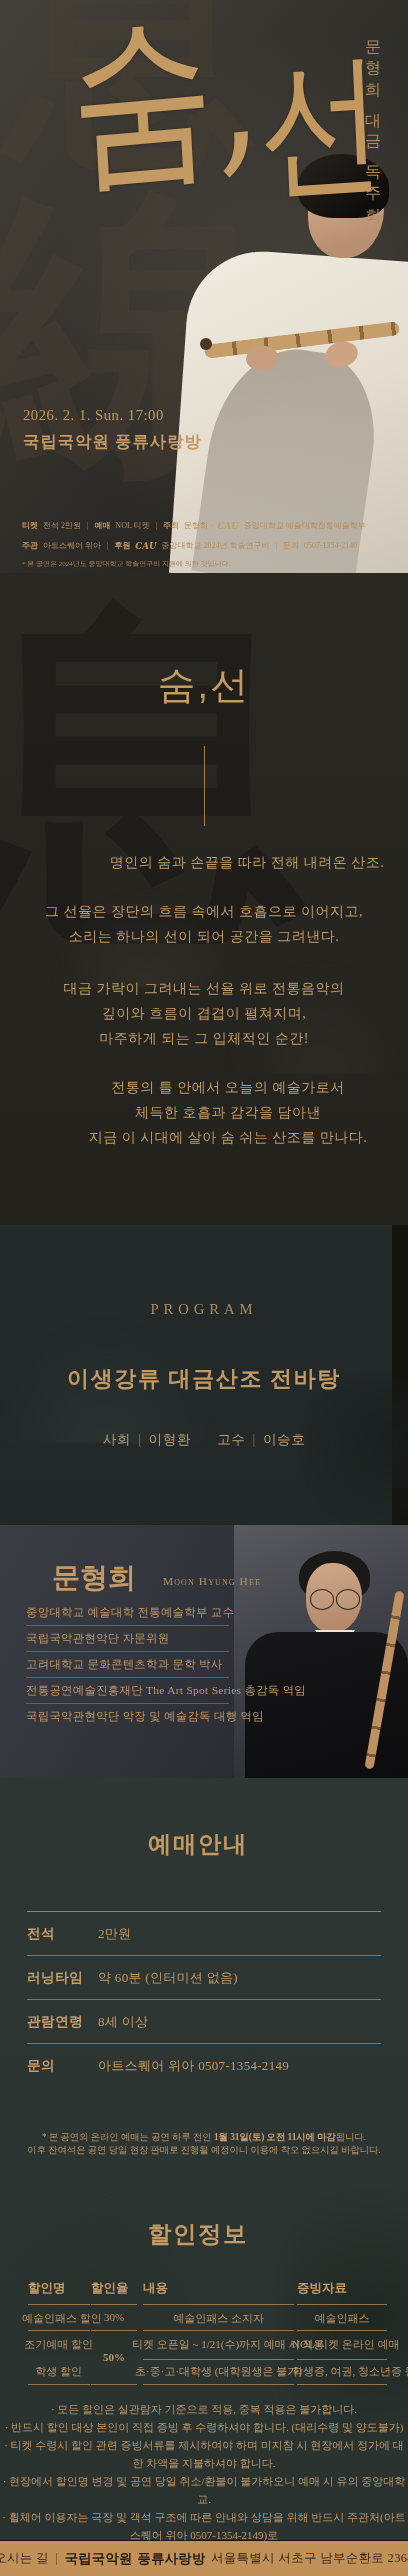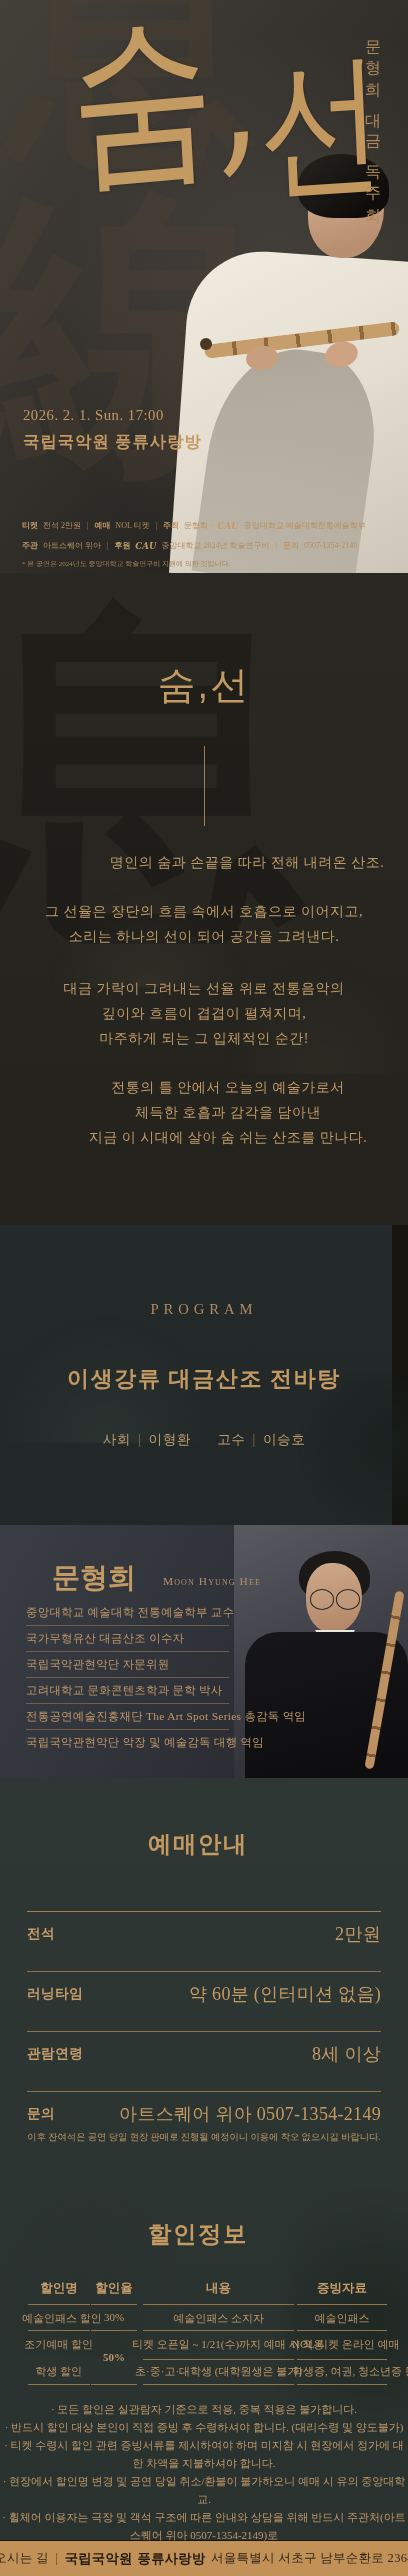--- a/index.html
+++ b/index.html
@@ -90,27 +90,27 @@
   .cred:last-child{border-bottom:none;}
   
   #info{top:1778px;left:0;width:408px;height:762px;background:linear-gradient(#2f3734 0%,#2c3431 60%,#2a322f 100%);}
   #info-m1{top:349px;left:-33px;width:251px;height:229px;background:radial-gradient(55% 100% at 50% 100%,rgba(40,48,44,.8),rgba(0,0,0,0) 72%);filter:blur(1.6px);}
   #pine2{top:414px;left:283px;width:163px;height:283px;border-radius:40%;filter:blur(4.4px);
       background:radial-gradient(circle at 55% 45%,rgba(30,38,34,.9),rgba(0,0,0,0) 70%);}
   .h2{left:0;width:396px;text-align:center;font-size:23.4px;font-weight:700;letter-spacing:1.6px;color:#c49a63;font-family:"DejaVu Serif",serif;}
   #booking-heading{top:50px;}
   #btable{top:133px;left:27px;width:354px;border-top:1.1px solid rgba(176,135,84,.9);}
   .brow{position:relative;height:43px;display:flex;align-items:center;}
-  .brow + .brow{border-top:0.5px solid rgba(176,135,84,.75);margin-top:16px;}
+  .brow + .brow{border-top:0.5px solid rgba(176,135,84,.75);}
   .blabel{font-size:13.6px;font-weight:700;color:#c59c6a;letter-spacing:0.5px;}
-  .bvalue{position:absolute;left:71px;right:0;text-align:right;font-size:18px;color:#c49a63;letter-spacing:0.3px;}
+  .bvalue{position:absolute;left:71px;right:0;text-align:left;font-size:13px;color:#c49a63;letter-spacing:0.3px;}
   #booking-note{top:353px;left:0;width:408px;text-align:center;font-size:9.3px;line-height:13px;color:#bd9769;}
   #booking-note b{font-weight:700;color:#cfa271;}
   #discount-heading{top:440px;}
-  .dh{position:absolute;text-align:center;font-size:12.5px;font-weight:700;color:#c59c6a;}
+  .dh{position:absolute;font-size:12.5px;font-weight:700;color:#c59c6a;}
   .dcell{position:absolute;text-align:center;font-size:11px;color:#bf9768;white-space:nowrap;}
   .dline{position:absolute;height:0.5px;background:rgba(176,135,84,.8);}
   #discount-notes{top:622px;left:0;width:408px;text-align:center;font-size:11px;line-height:18px;color:#bd9769;}
   
   #footer{top:2541px;left:0;width:408px;height:35px;background:#c29157;display:flex;align-items:center;justify-content:center;
       color:#33271a;font-size:12.5px;letter-spacing:0.3px;white-space:nowrap;gap:5.4px;}
   #footer .venue{font-weight:700;font-size:13.3px;color:#241a10;font-family:"DejaVu Serif",serif;}
   #footer .pipe{opacity:.7;}
 </style>
 </head>
@@ -212,21 +212,20 @@
       <div class="abs lens" style="left:76px;"></div>
       <div class="abs lens" style="left:102px;"></div>
       <div class="abs" id="p-shirt"></div>
       <div class="abs" id="p-suit"></div>
       <div class="abs" id="p-flute"></div>
     </div>
     <div class="abs" id="profile-name">문형희</div>
     <div class="abs" id="profile-name-en">Moon Hyung Hee</div>
     <div class="abs" id="cred-list">
       <div class="cred">중앙대학교 예술대학 전통예술학부 교수</div>
-      <div class="cred">국가무형유산 대금산조 이수자</div>
       <div class="cred">국립국악관현악단 자문위원</div>
       <div class="cred">고려대학교 문화콘텐츠학과 문학 박사</div>
       <div class="cred">전통공연예술진흥재단 The Art Spot Series 총감독 역임</div>
       <div class="cred">국립국악관현악단 악장 및 예술감독 대행 역임</div>
     </div>
   </section>
 
   <section class="abs" id="info">
     <div class="abs mount" id="info-m1"></div>
     <div class="abs" id="pine2"></div>
@@ -246,20 +245,23 @@
         <span class="blabel">관람연령</span>
         <span class="bvalue">8세 이상</span>
       </div>
       <div class="brow">
         <span class="blabel">문의</span>
         <span class="bvalue">아트스퀘어 위아 0507-1354-2149</span>
       </div>
     </div>
 
     <div class="abs" id="booking-note">
+      <div>
+        <span>* 본 공연의 온라인 예매는 공연 하루 전인 </span><b>1월 31일(토) 오전 11시에 마감</b><span>됩니다.</span>
+      </div>
       <div>이후 잔여석은 공연 당일 현장 판매로 진행될 예정이니 이용에 착오 없으시길 바랍니다.</div>
     </div>
 
     <div class="abs h2" id="discount-heading">할인정보</div>
 
     <div class="dh" style="top:502px;left:28px;width:62px;">할인명</div>
     <div class="dh" style="top:502px;left:91px;width:46px;">할인율</div>
     <div class="dh" style="top:502px;left:143px;width:151px;">내용</div>
     <div class="dh" style="top:502px;left:297px;width:90px;">증빙자료</div>
 

